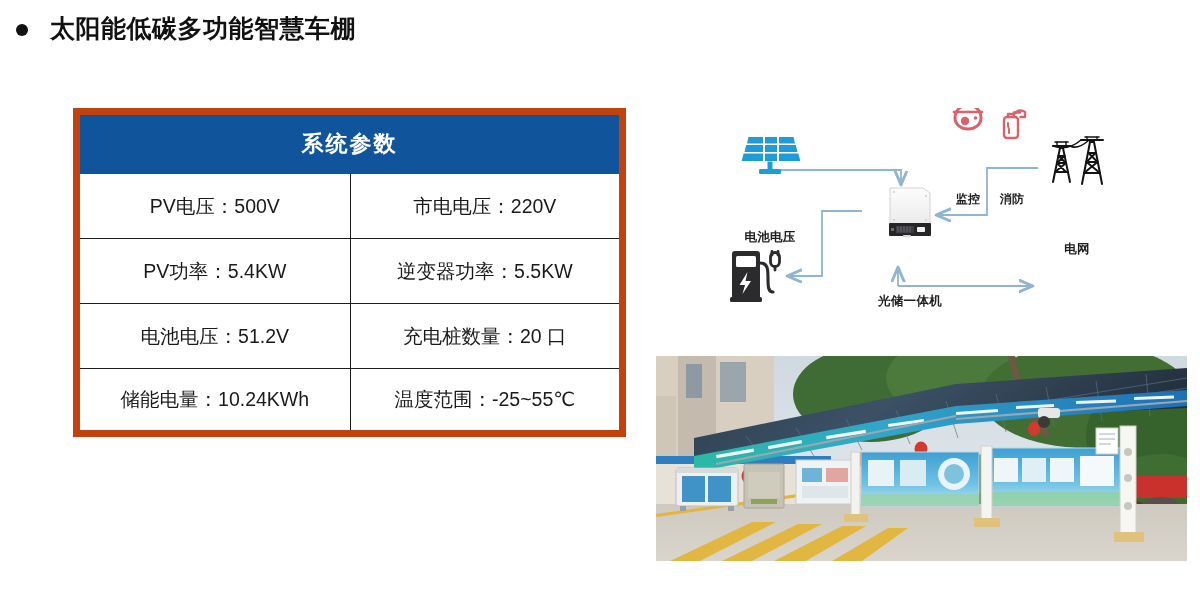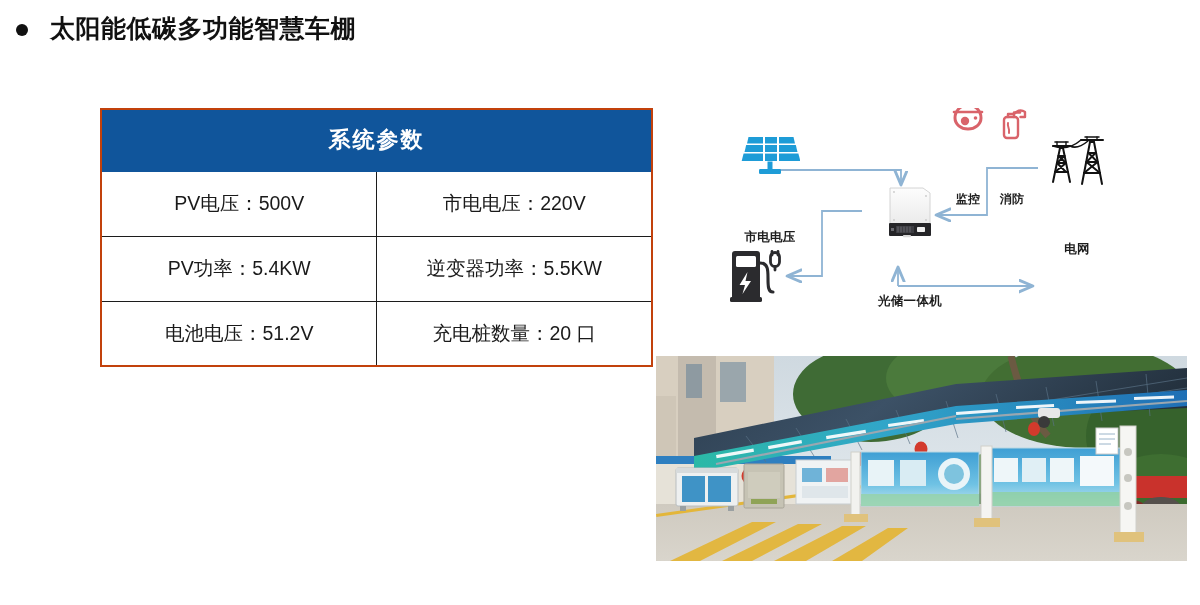--- a/index.html
+++ b/index.html
@@ -28,24 +28,23 @@
     width: 12px; height: 12px; border-radius: 50%;
     background: #111; flex: 0 0 auto;
     margin-top: 2px;
   }
 
   
   #spec-table {
     position: absolute;
     left: 73px; top: 108px;
     width: 553px;
-    border: 2px solid #c2410c;
+    border: 7px solid #c2410c;
     border-collapse: collapse;
     background: #fff;
-    margin-left: 27px;
   }
   #spec-table td, #spec-table th {
     border: 1.5px solid #1c1c1c;
     text-align: center;
     vertical-align: middle;
     font-size: 19.5px;
     font-weight: 400;
     height: 65px;
     padding: 4px 6px;
     white-space: nowrap;
@@ -124,20 +123,24 @@
       <td class="col-right">市电电压：220V</td>
     </tr>
     <tr>
       <td class="col-left">PV功率：5.4KW</td>
       <td class="col-right">逆变器功率：5.5KW</td>
     </tr>
     <tr>
       <td class="col-left">电池电压：51.2V</td>
       <td class="col-right">充电桩数量：20 口</td>
     </tr>
+    <tr>
+      <td class="col-left">储能电量：10.24KWh</td>
+      <td class="col-right">温度范围：-25~55℃</td>
+    </tr>
   </tbody>
 </table>
 
 <div id="diagram">
 
   <svg id="diagram-svg" viewBox="0 0 550 250">
     <defs>
       <marker id="ah" markerWidth="9" markerHeight="9" refX="7.5" refY="4" orient="auto">
         <path d="M0,0.6 L8,4 L0,7.4" fill="none" stroke="#8fb4d4" stroke-width="1.6" stroke-linecap="round" stroke-linejoin="round"></path>
       </marker>
@@ -163,21 +166,21 @@
         <path d="M6.2,11 h16.8 v7 h-18.5 z"></path>
         <path d="M25,11 h12 v7 h-12 z"></path>
         <path d="M39,11 h16.8 l1.7,7 h-18.5 z"></path>
         <path d="M3.6,19.6 h19.4 v7.4 h-21.3 z"></path>
         <path d="M25,19.6 h12 v7.4 h-12 z"></path>
         <path d="M39,19.6 h19.4 l1.9,7.4 h-21.3 z"></path>
         <rect x="27.5" y="27.5" width="5" height="8"></rect>
         <rect x="19" y="35" width="22" height="5" rx="1.2"></rect>
       </g>
     </svg>
-    <div class="node-label">市电电压</div>
+    <div class="node-label">电池电压</div>
   </div>
 
   <div class="node" id="node-inverter">
     <svg width="46" height="58" viewBox="0 0 46 58">
       <defs>
         <linearGradient id="boxg" x1="0" y1="0" x2="0" y2="1">
           <stop offset="0%" stop-color="#fdfdfd"></stop>
           <stop offset="100%" stop-color="#ebebeb"></stop>
         </linearGradient>
       </defs>

